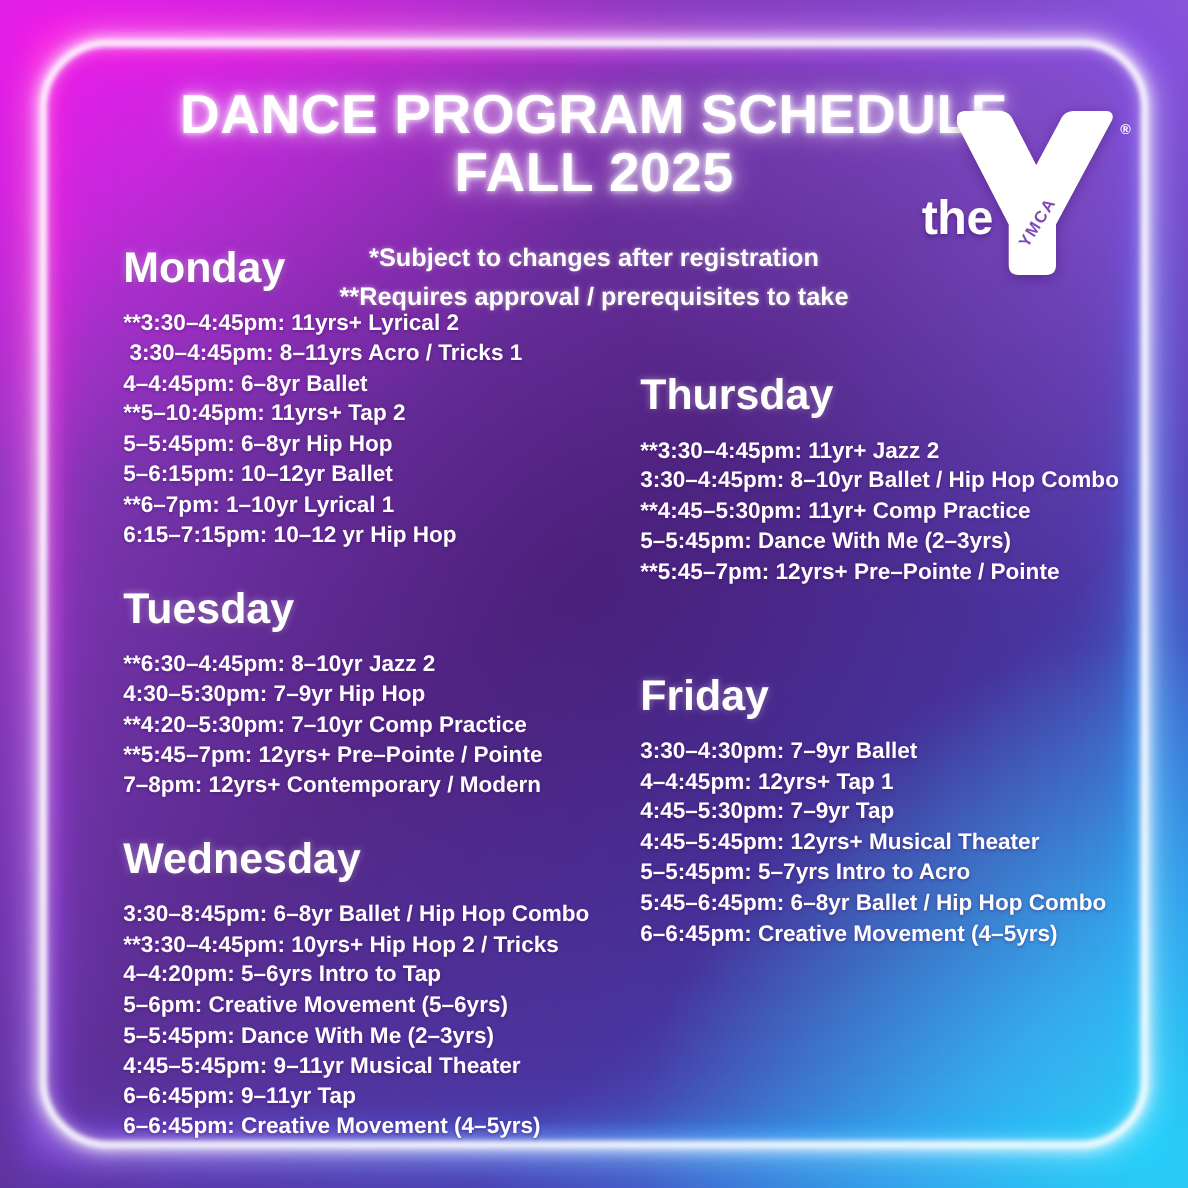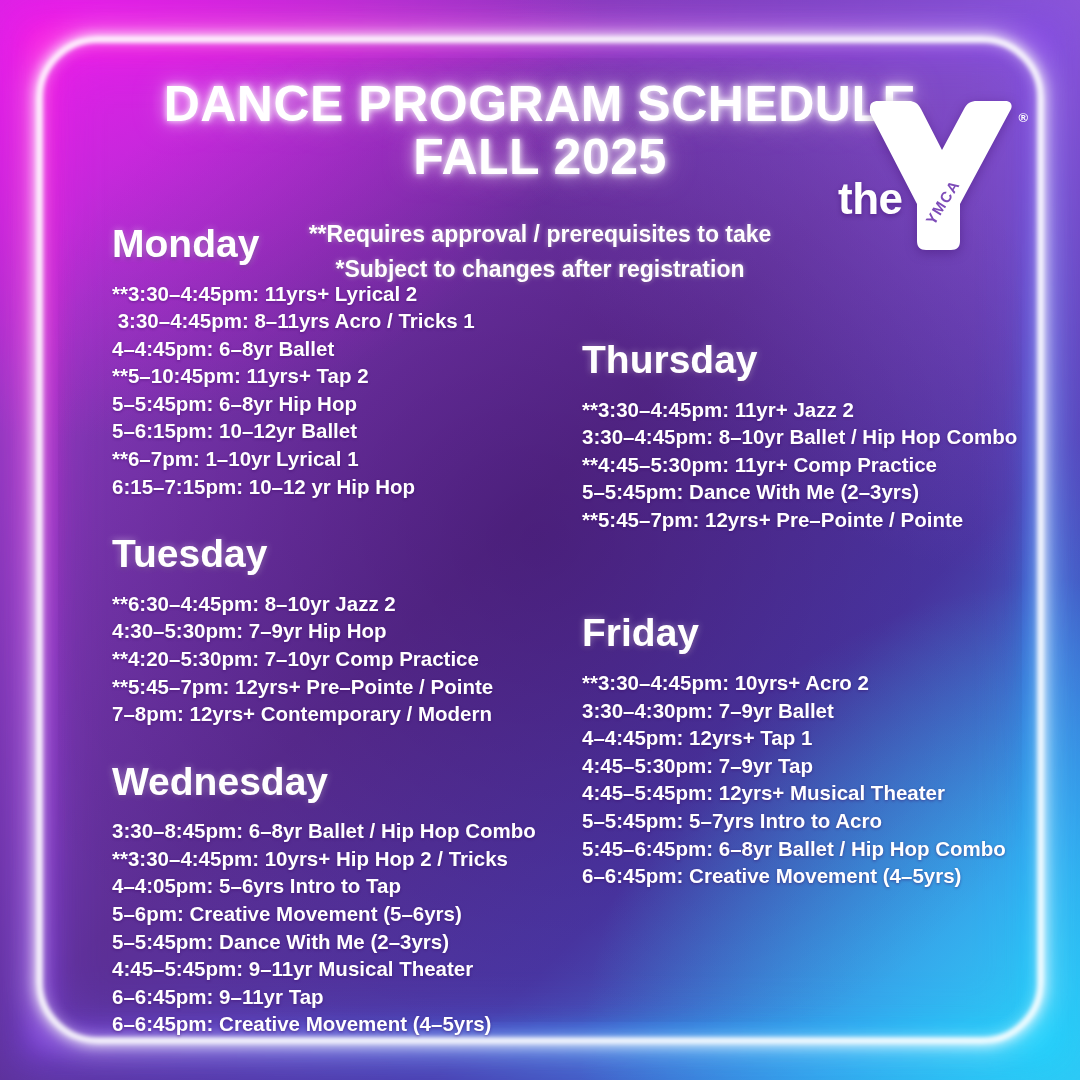--- a/index.html
+++ b/index.html
@@ -196,22 +196,22 @@
   <div class="inner-dim"></div>
 
   <div class="content">
 
     <div class="title-block">
       <h1 class="main-title">
         <span>DANCE PROGRAM SCHEDULE</span>
         <span class="l2">FALL 2025</span>
       </h1>
       <div class="subtitle">
+        <div>*Subject to changes after registration</div>
         <div>**Requires approval / prerequisites to take</div>
-        <div>*Subject to changes after registration</div>
       </div>
     </div>
 
     <div class="ymca-logo">
       <span class="the">the</span>
       <svg class="y-mark" viewBox="0 0 150 152">
         <path d="M6 8
                  C6 3 9 1 14 1
                  L44 1
                  C50 1 54 3 57 9
@@ -258,21 +258,21 @@
           <li class="class-item">**5:45–7pm: 12yrs+ Pre–Pointe / Pointe</li>
           <li class="class-item">7–8pm: 12yrs+ Contemporary / Modern</li>
         </ul>
       </div>
 
       <div class="day-block day-wednesday">
         <div class="day-name">Wednesday</div>
         <ul class="class-list">
           <li class="class-item">3:30–8:45pm: 6–8yr Ballet / Hip Hop Combo</li>
           <li class="class-item">**3:30–4:45pm: 10yrs+ Hip Hop 2 / Tricks</li>
-          <li class="class-item">4–4:05pm: 5–6yrs Intro to Tap</li>
+          <li class="class-item">4–4:20pm: 5–6yrs Intro to Tap</li>
           <li class="class-item">5–6pm: Creative Movement (5–6yrs)</li>
           <li class="class-item">5–5:45pm: Dance With Me (2–3yrs)</li>
           <li class="class-item">4:45–5:45pm: 9–11yr Musical Theater</li>
           <li class="class-item">6–6:45pm: 9–11yr Tap</li>
           <li class="class-item">6–6:45pm: Creative Movement (4–5yrs)</li>
         </ul>
       </div>
 
     </div>
 
@@ -285,21 +285,20 @@
           <li class="class-item">3:30–4:45pm: 8–10yr Ballet / Hip Hop Combo</li>
           <li class="class-item">**4:45–5:30pm: 11yr+ Comp Practice</li>
           <li class="class-item">5–5:45pm: Dance With Me (2–3yrs)</li>
           <li class="class-item">**5:45–7pm: 12yrs+ Pre–Pointe / Pointe</li>
         </ul>
       </div>
 
       <div class="day-block day-friday">
         <div class="day-name">Friday</div>
         <ul class="class-list">
-          <li class="class-item">**3:30–4:45pm: 10yrs+ Acro 2</li>
           <li class="class-item">3:30–4:30pm: 7–9yr Ballet</li>
           <li class="class-item">4–4:45pm: 12yrs+ Tap 1</li>
           <li class="class-item">4:45–5:30pm: 7–9yr Tap</li>
           <li class="class-item">4:45–5:45pm: 12yrs+ Musical Theater</li>
           <li class="class-item">5–5:45pm: 5–7yrs Intro to Acro</li>
           <li class="class-item">5:45–6:45pm: 6–8yr Ballet / Hip Hop Combo</li>
           <li class="class-item">6–6:45pm: Creative Movement (4–5yrs)</li>
         </ul>
       </div>
 

